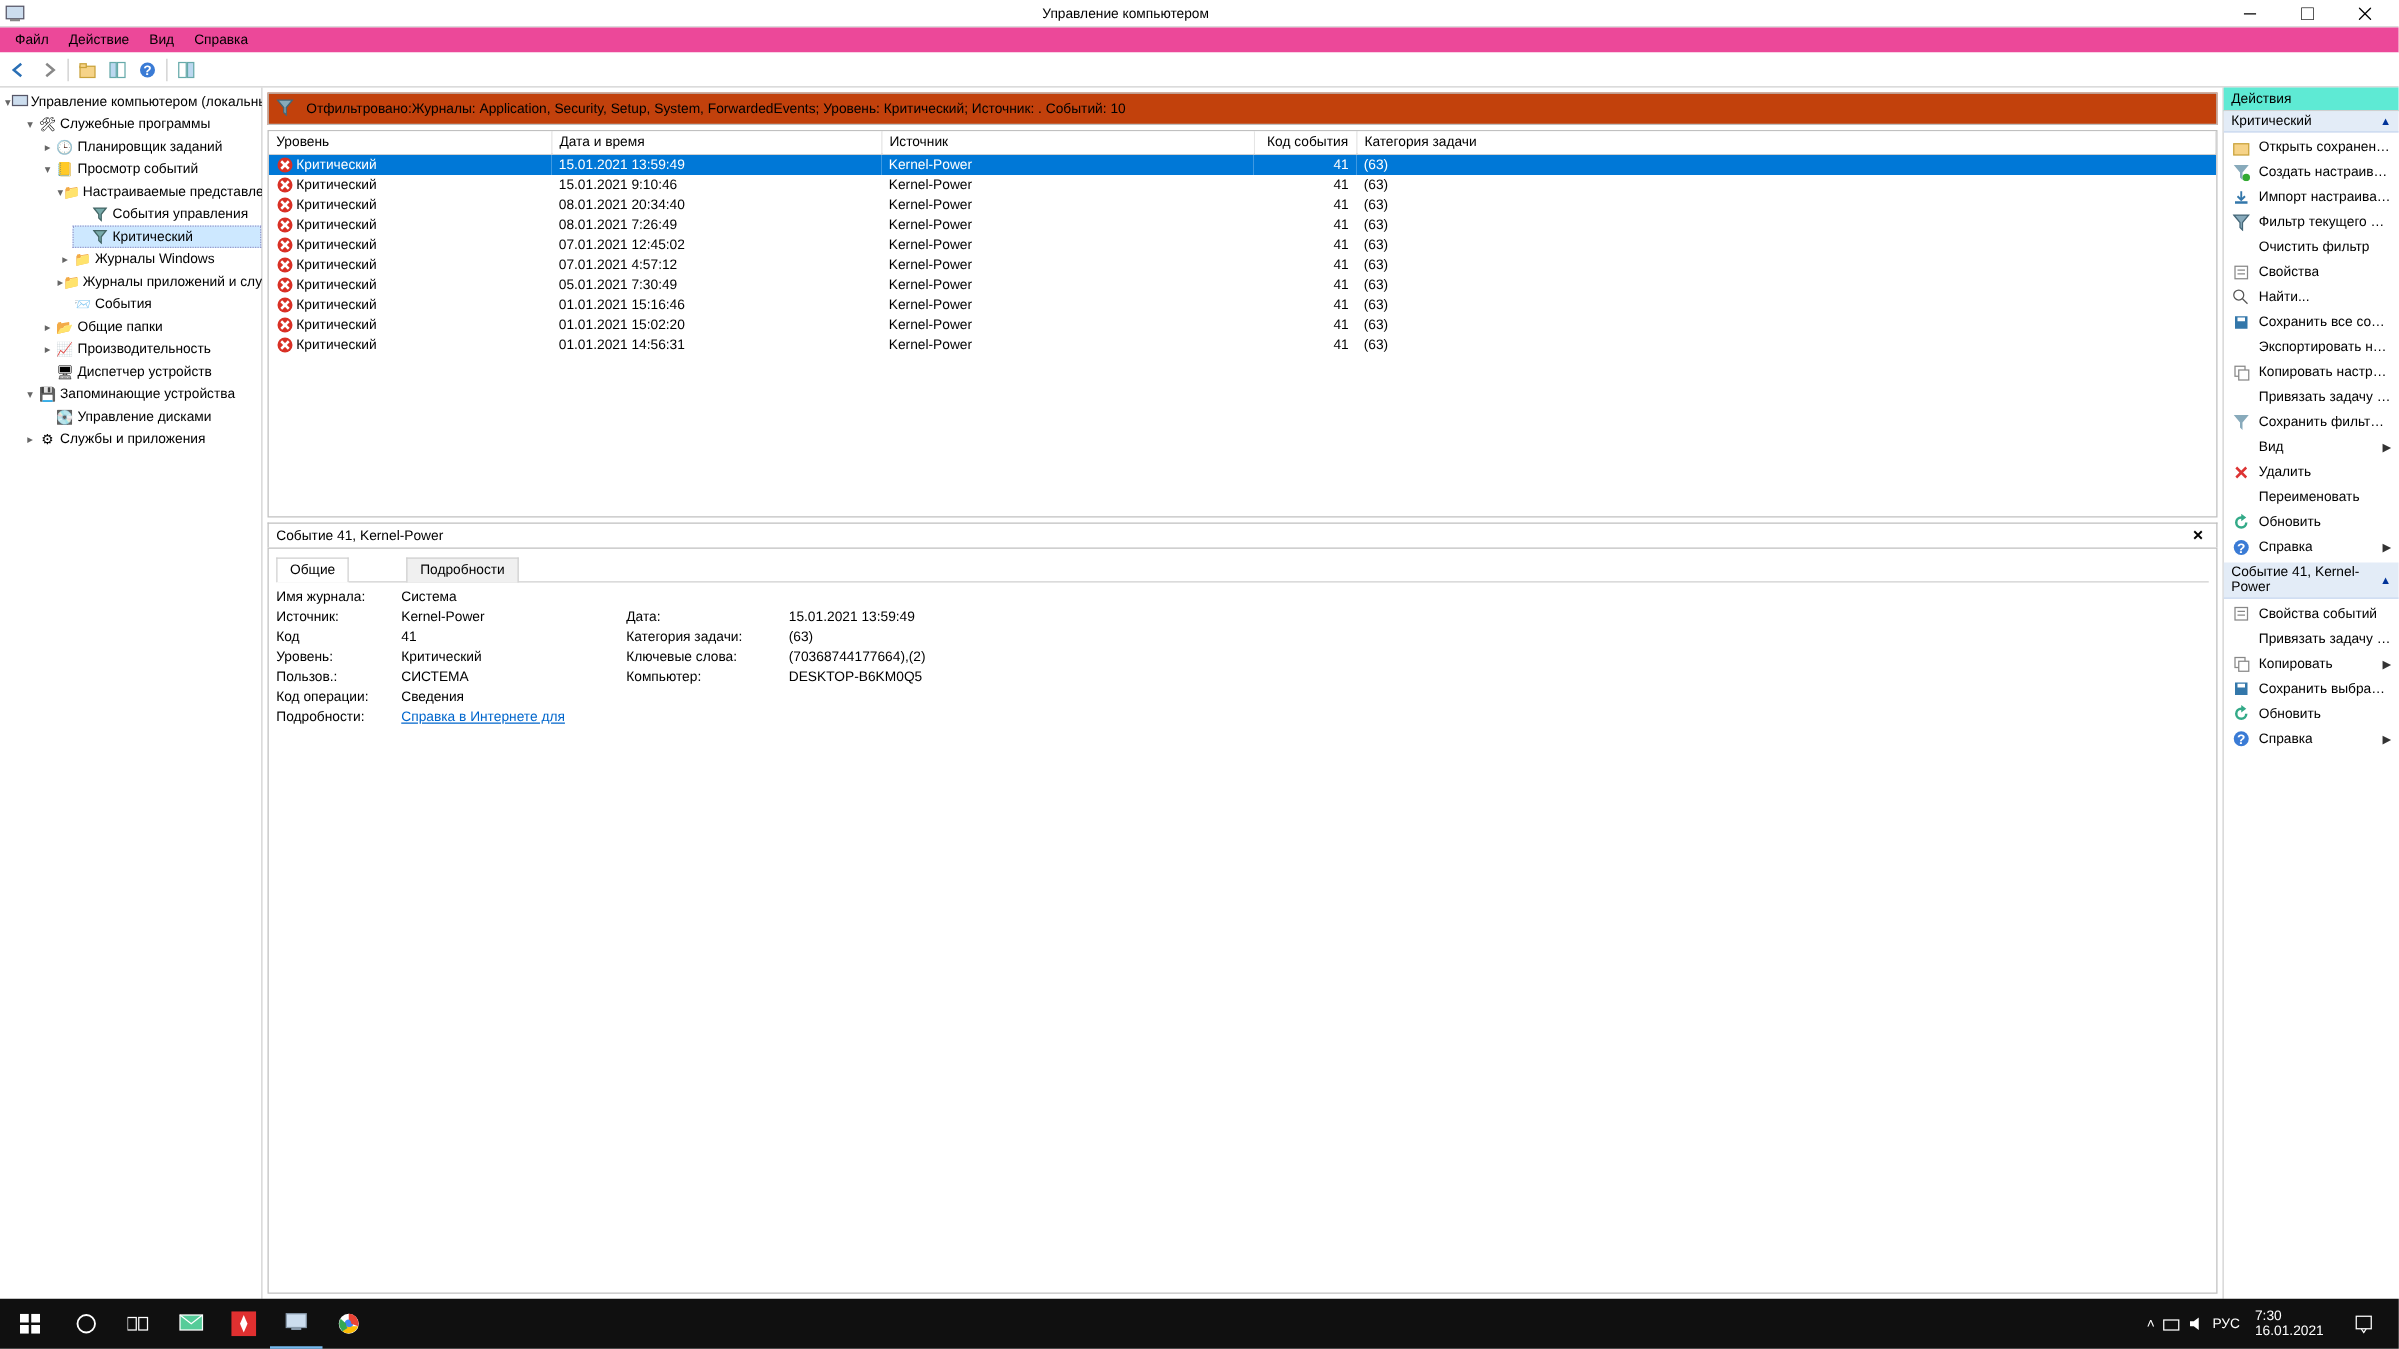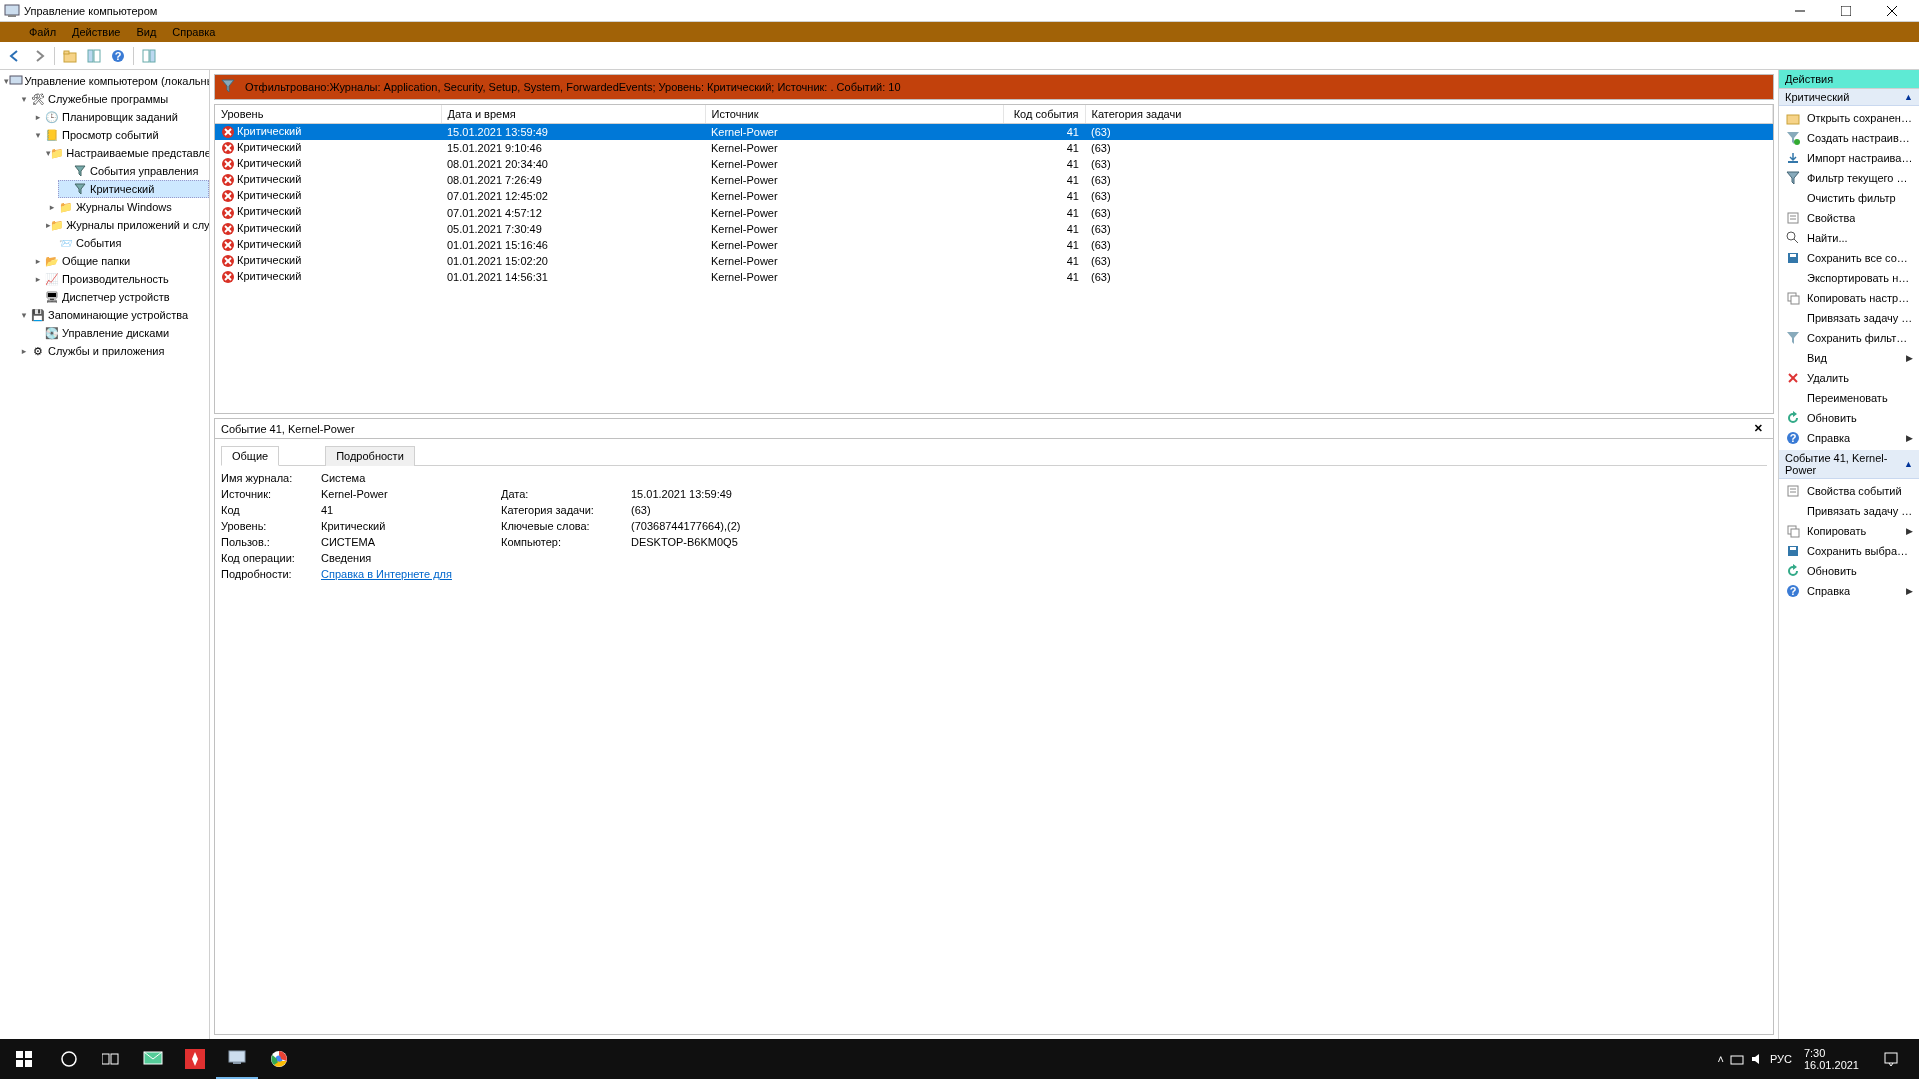--- a/index.html
+++ b/index.html
@@ -1,26 +1,26 @@
 <!DOCTYPE html>
 <html><head>
 <meta charset="utf-8">
 <style>
 * { box-sizing: border-box; margin: 0; padding: 0; font-family: "Segoe UI", Tahoma, sans-serif; font-size: 11px; }
 html, body { width: 1919px; height: 1079px; overflow: hidden; background: #fff; }
 
 
 .titlebar { height: 22px; display: flex; align-items: center; padding: 0 4px; border-bottom: 1px solid #d0d0d0; background: #fff; }
 .titlebar .icon { width: 16px; height: 16px; margin-right: 4px; }
-.titlebar .title { flex: 1; }
+.titlebar .title { flex: 1; text-align: center; }
 .titlebar .winbtns { display: flex; gap: 0; }
 .titlebar .winbtn { width: 46px; height: 22px; display: flex; align-items: center; justify-content: center; cursor: default; }
 
 
-.menubar { height: 20px; display: flex; align-items: center; padding: 0 21px; background: #a16207; }
+.menubar { height: 20px; display: flex; align-items: center; padding: 0 4px; background: #ec4899; }
 .menubar .mitem { padding: 2px 8px; cursor: default; }
 
 
 .toolbar { height: 28px; display: flex; align-items: center; padding: 2px 4px; border-bottom: 1px solid #d0d0d0; gap: 2px; background:#fff; }
 .toolbar .tbtn { width: 22px; height: 22px; display: flex; align-items: center; justify-content: center; border: 1px solid transparent; }
 .toolbar .sep { width: 1px; height: 18px; background: #ccc; margin: 0 2px; }
 
 
 .main { display: flex; height: calc(1079px - 22px - 20px - 28px - 40px); }
 .tree-pane { width: 210px; border-right: 1px solid #d0d0d0; overflow: auto; padding: 2px 0; }

